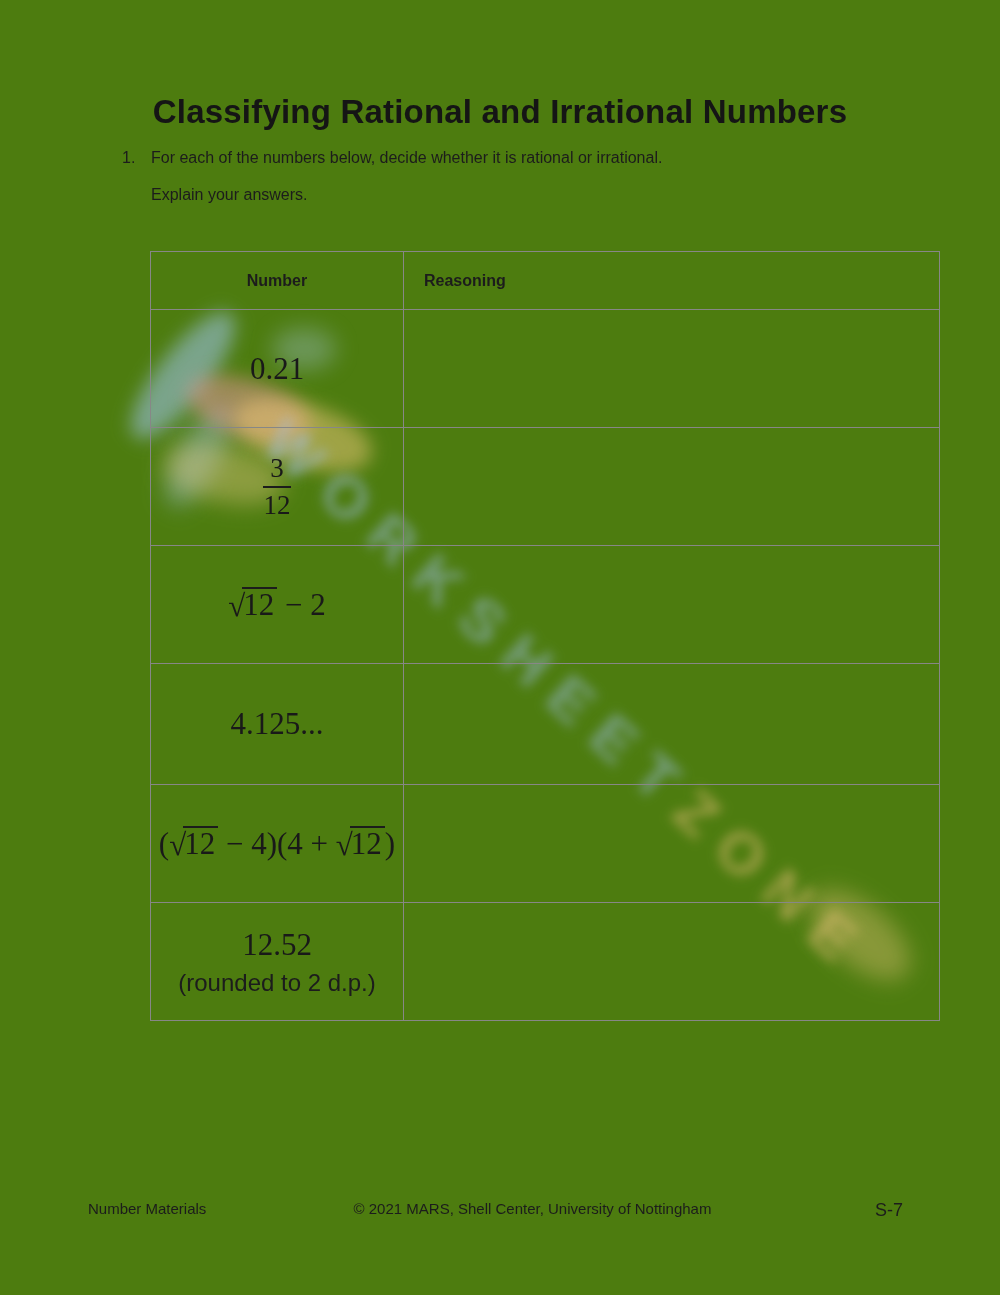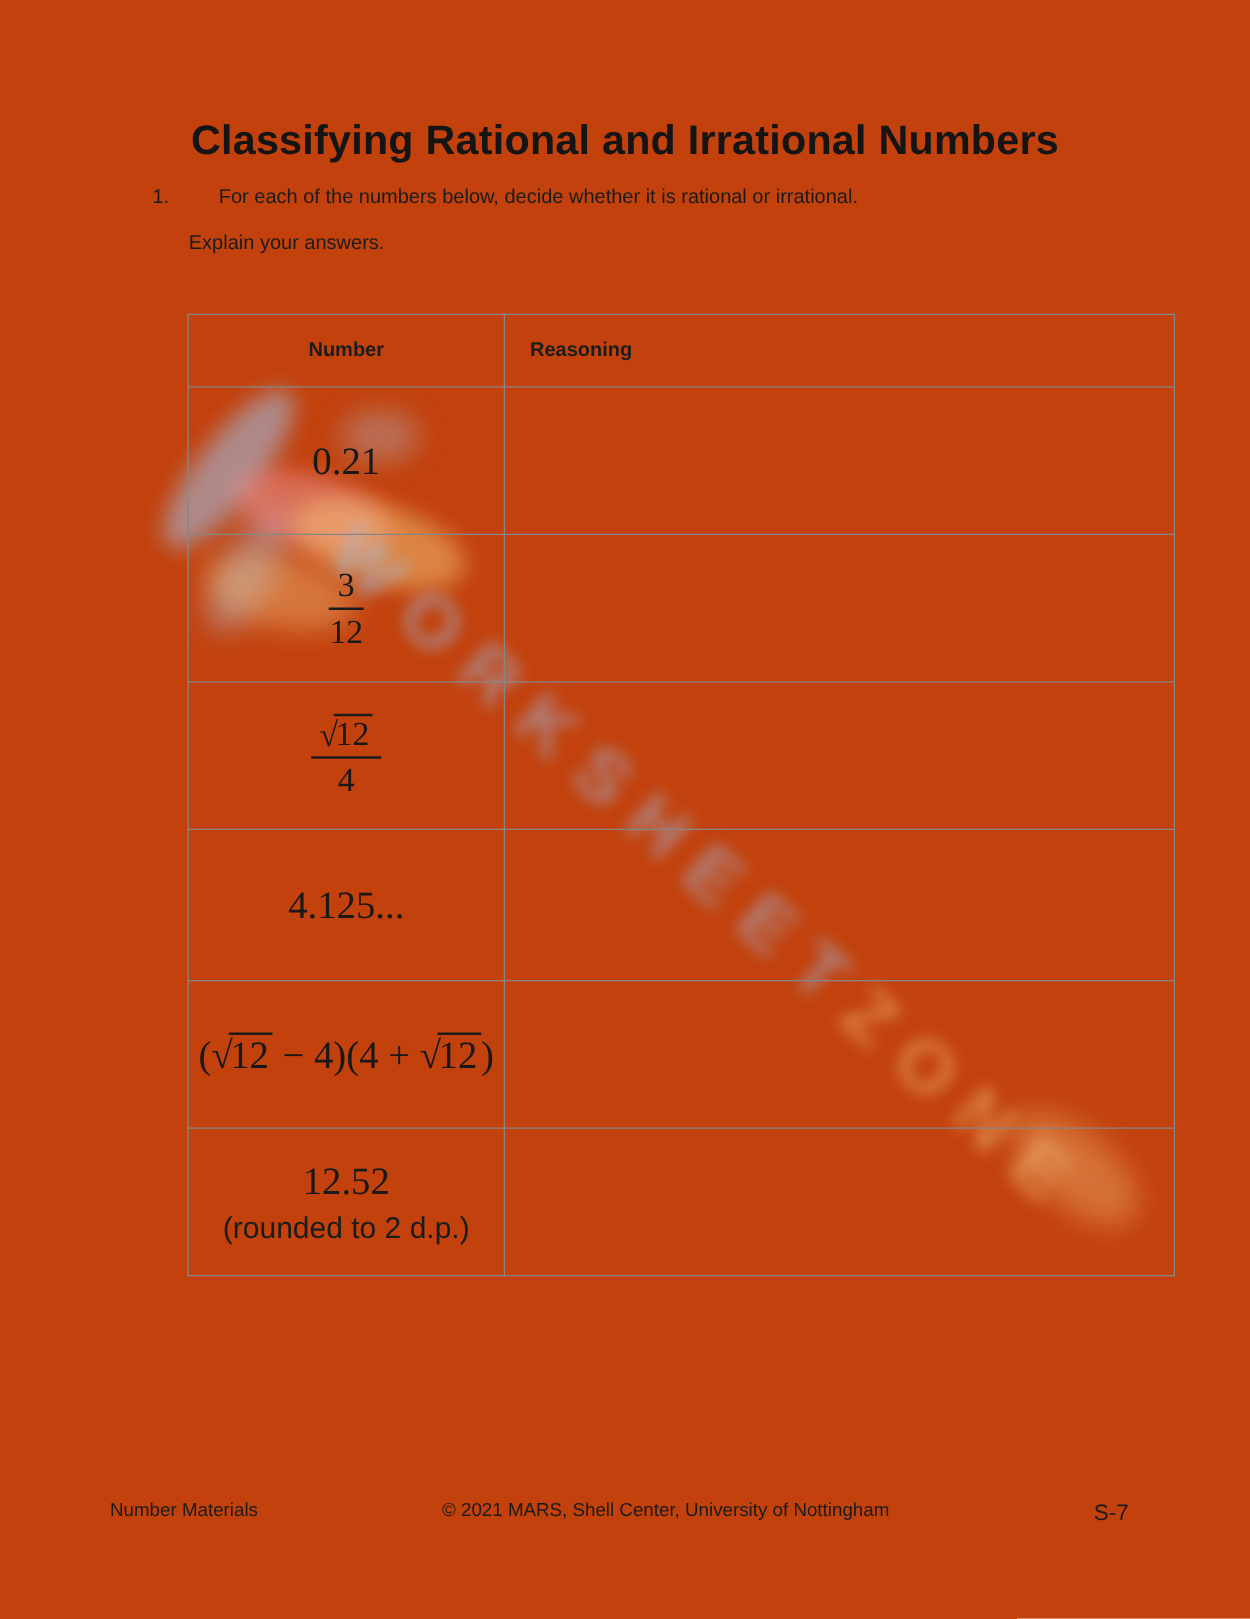--- a/index.html
+++ b/index.html
@@ -1,18 +1,18 @@
 <!DOCTYPE html>
 <html><head>
 <meta charset="utf-8">
 <style>
   html,body { margin:0; padding:0; background:#ffffff; }
   .page {
     position:relative; width:1000px; height:1295px;
-    background:#c2410c; overflow:hidden;
+    background:#4d7c0f; overflow:hidden;
     font-family:"Liberation Sans", sans-serif;
     color:#1c1c1c;
   }
 
   
   .wm-layer { position:absolute; inset:0; pointer-events:none; }
   .wm-blob { position:absolute; border-radius:48%; filter:blur(9px); }
   .wm-blob.b1 { left:158px; top:298px; width:50px;  height:155px; background:rgba(158,196,238,.55); transform:rotate(38deg); }
   .wm-blob.b2 { left:178px; top:398px; width:42px;  height:115px; background:rgba(158,196,238,.38); transform:rotate(28deg); filter:blur(11px); }
   .wm-blob.b3 { left:185px; top:380px; width:128px; height:58px;  background:rgba(242,152,163,.48); transform:rotate(17deg); }
@@ -30,21 +30,21 @@
   .wm-secondary { color:rgba(246,198,130,.50); }
 
   
   .title {
     position:absolute; top:93px; left:0; width:100%;
     margin:0; text-align:center;
     font-size:33px; font-weight:bold; color:#151515;
     letter-spacing:0.2px;
   }
   .instr-num   { position:absolute; left:122px; top:149px; font-size:16px; }
-  .instr-line1 { position:absolute; left:151px; top:149px; font-size:16px;margin-left:24px; }
+  .instr-line1 { position:absolute; left:151px; top:149px; font-size:16px; }
   .instr-line2 { position:absolute; left:151px; top:186px; font-size:16px; }
 
   
   table.worksheet {
     position:absolute; left:150px; top:251px;
     border-collapse:collapse; table-layout:fixed; width:765px;
   }
   .worksheet th, .worksheet td { border:1.5px solid #878787; }
   .worksheet thead tr { height:58px; }
   .worksheet th { font-size:16px; font-weight:bold; color:#1c1c1c; vertical-align:middle; }
@@ -123,24 +123,21 @@
           <td class="num-cell">
             <div class="expr"><span class="frac">
                 <span class="fnum"><span>3</span></span>
                 <span class="fden"><span>12</span></span>
               </span></div>
           </td>
           <td class="reason-cell"></td>
         </tr>
         <tr>
           <td class="num-cell">
-            <div class="expr"><span class="frac">
-                <span class="fnum"><span class="sqrt"><span class="radical">√</span><span class="rad">12</span></span></span>
-                <span class="fden"><span>4</span></span>
-              </span></div>
+            <div class="expr"><span class="sqrt"><span class="radical">√</span><span class="rad">12</span></span><span> − 2</span></div>
           </td>
           <td class="reason-cell"></td>
         </tr>
         <tr>
           <td class="num-cell">
             <div class="expr"><span>4.125...</span></div>
           </td>
           <td class="reason-cell"></td>
         </tr>
         <tr>

